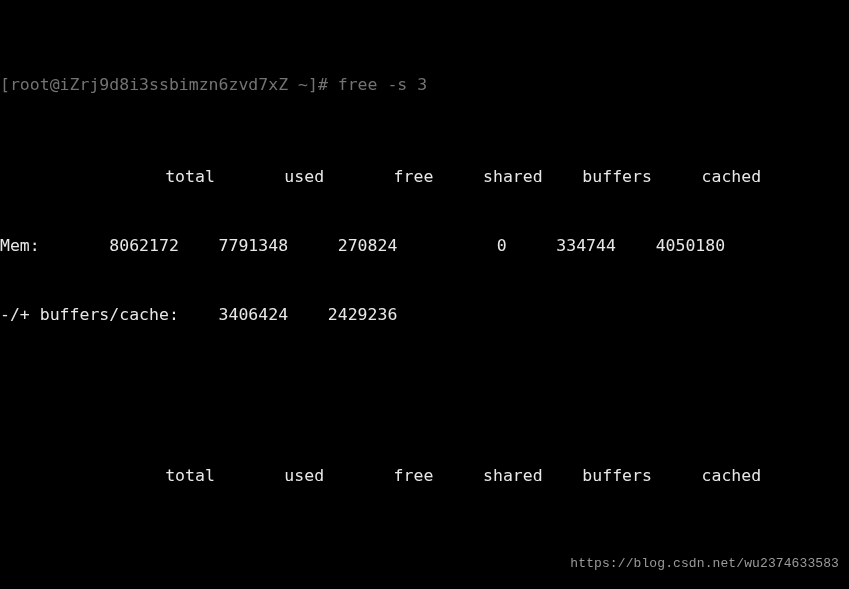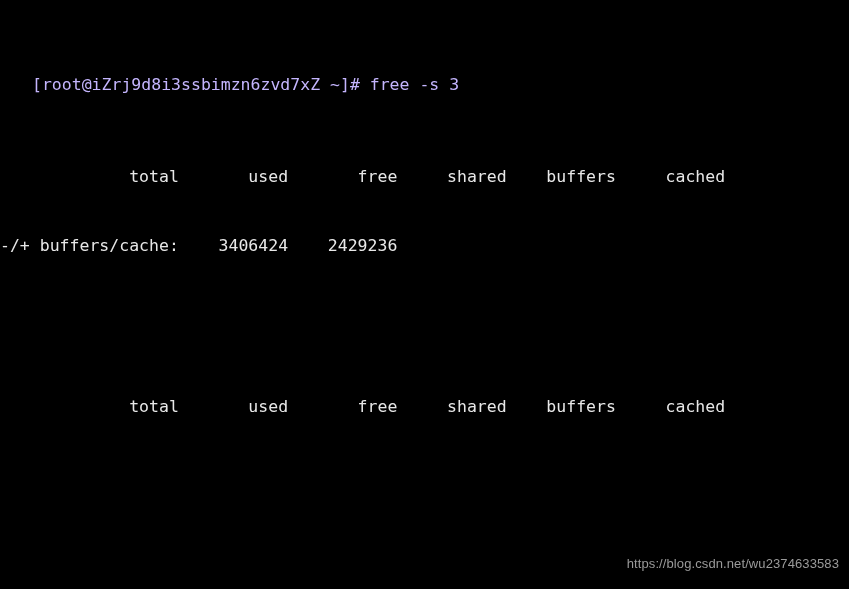--- a/index.html
+++ b/index.html
@@ -32,45 +32,46 @@
     color: #e8e8e8;
     -webkit-font-smoothing: none;
   }
   .tline {
     display: block;
     height: 23px;
     white-space: pre;
     font-family: "DejaVu Sans Mono", "Liberation Mono", monospace;
   }
   .tline.blank { color: transparent; }
-  .prompt-line { color: #c4b5fd; margin-left: 32px; }
-  .header-line { color: #e8e8e8; }
+  .prompt-line { color: #737373; }
+  .header-line { color: #e8e8e8; padding-left: 36px; }
   .data-line   { color: #e8e8e8; }
   .watermark {
     position: absolute;
     right: 10px;
     top: 556px;
-    font-family: Liberation Sans, sans-serif;
+    font-family: Liberation Mono, monospace;
     font-size: 13px;
     line-height: 16px;
     color: #9a9a9a;
     letter-spacing: 0.1px;
     white-space: pre;
   }
 </style>
 </head>
 <body>
 
 <div id="terminal">
 
   <div id="screen">
 
     <span class="tline prompt-line">[root@iZrj9d8i3ssbimzn6zvd7xZ ~]# free -s 3</span>
 
     <span class="tline header-line">             total       used       free     shared    buffers     cached</span>
+    <span class="tline data-line">Mem:       8062172    7791348     270824          0     334744    4050180</span>
     <span class="tline data-line">-/+ buffers/cache:    3406424    2429236</span>
     <span class="tline blank"> </span>
 
     <span class="tline header-line">             total       used       free     shared    buffers     cached</span>
     
     
     
     
 
     

